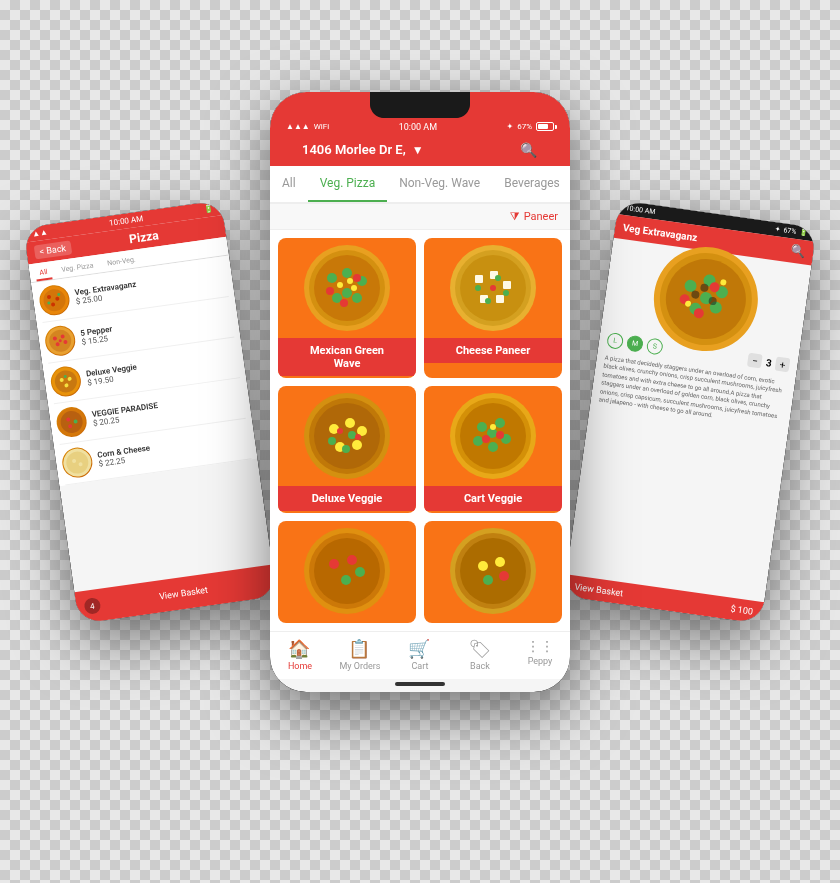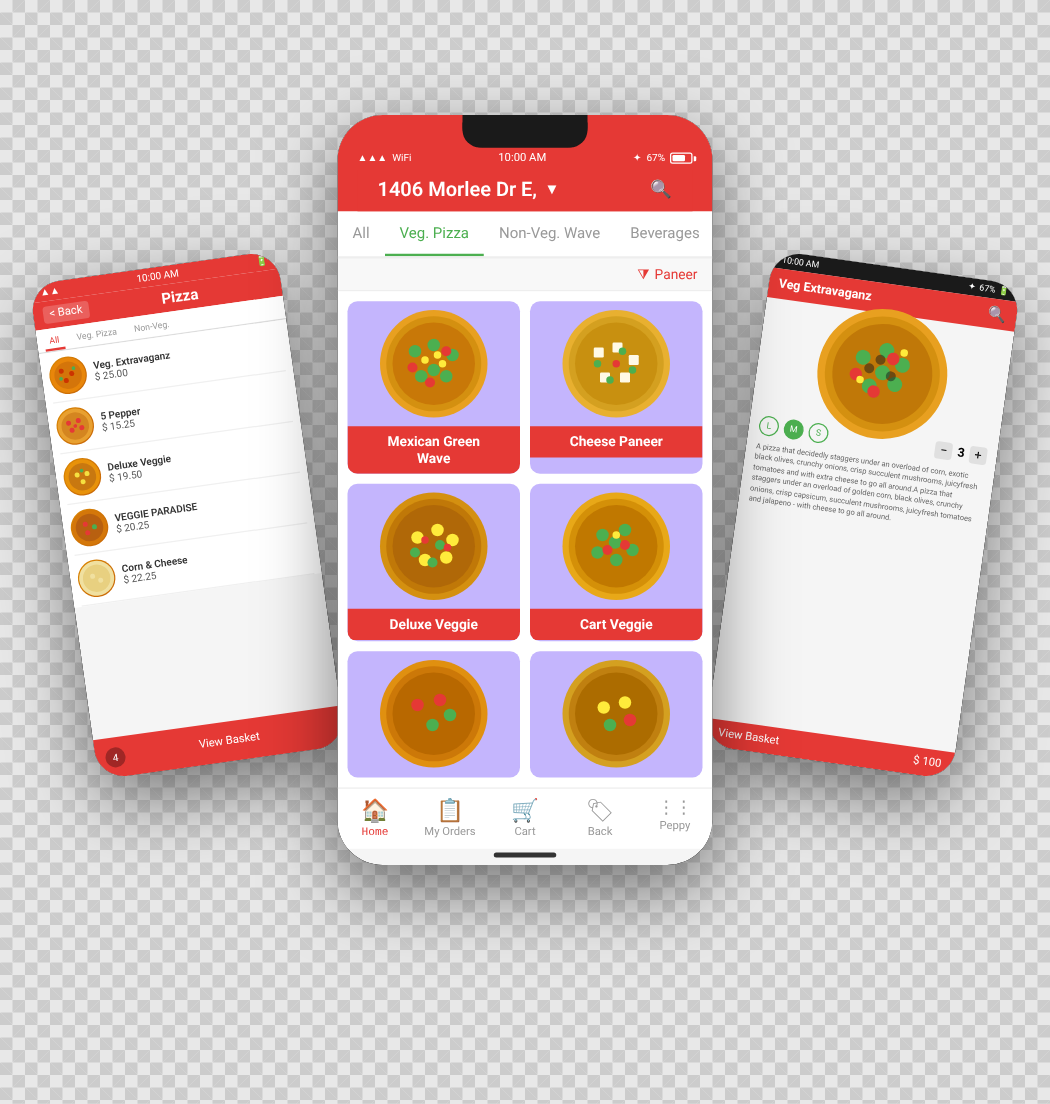--- a/index.html
+++ b/index.html
@@ -263,21 +263,21 @@
     .phone-center .pizza-grid {
       display: grid;
       grid-template-columns: 1fr 1fr;
       gap: 8px;
       padding: 8px;
       overflow-y: auto;
       flex: 1;
       background: white;
     }
     .phone-center .pizza-card {
-      background: #c4b5fd;
+      background: #f97316;
       border-radius: 8px;
       overflow: hidden;
       position: relative;
     }
     .phone-center .pizza-img {
       width: 100%;
       height: 100px;
       position: relative;
       display: flex;
       align-items: center;
@@ -308,21 +308,21 @@
     }
     .phone-center .nav-icon {
       font-size: 18px;
       color: #999;
     }
     .phone-center .nav-item.active .nav-icon { color: #e53935; }
     .phone-center .nav-label {
       font-size: 9px;
       color: #999;
     }
-    .phone-center .nav-item.active .nav-label { color: #e53935; font-family: Liberation Mono, monospace; }
+    .phone-center .nav-item.active .nav-label { color: #e53935; }
 
     
     .phone-right {
       width: 200px;
       height: 400px;
       right: 20px;
       top: 180px;
       transform: rotate(8deg);
       z-index: 1;
       border-radius: 24px;
@@ -580,21 +580,21 @@
           <span>10:00 AM</span>
           <div class="status-icons">
             <span>✦</span>
             <span>67%</span>
             <div class="battery">
                 <div class="battery-fill"></div>
               </div>
           </div>
         </div>
         <div class="address-bar" style="position:relative;">
-          <span style="color:white;font-size:16px;font-weight:600;">1406 Morlee Dr E,</span>
+          <span style="color:white;font-size:13px;font-weight:600;">1406 Morlee Dr E,</span>
           <span style="color:white;font-size:12px;">▼</span>
           <span style="color:white;font-size:14px;margin-left:auto;">🔍</span>
         </div>
       </div>
 
       <div class="category-tabs">
         <div class="cat-tab">All</div>
         <div class="cat-tab active">Veg. Pizza</div>
         <div class="cat-tab">Non-Veg. Wave</div>
         <div class="cat-tab">Beverages</div>

